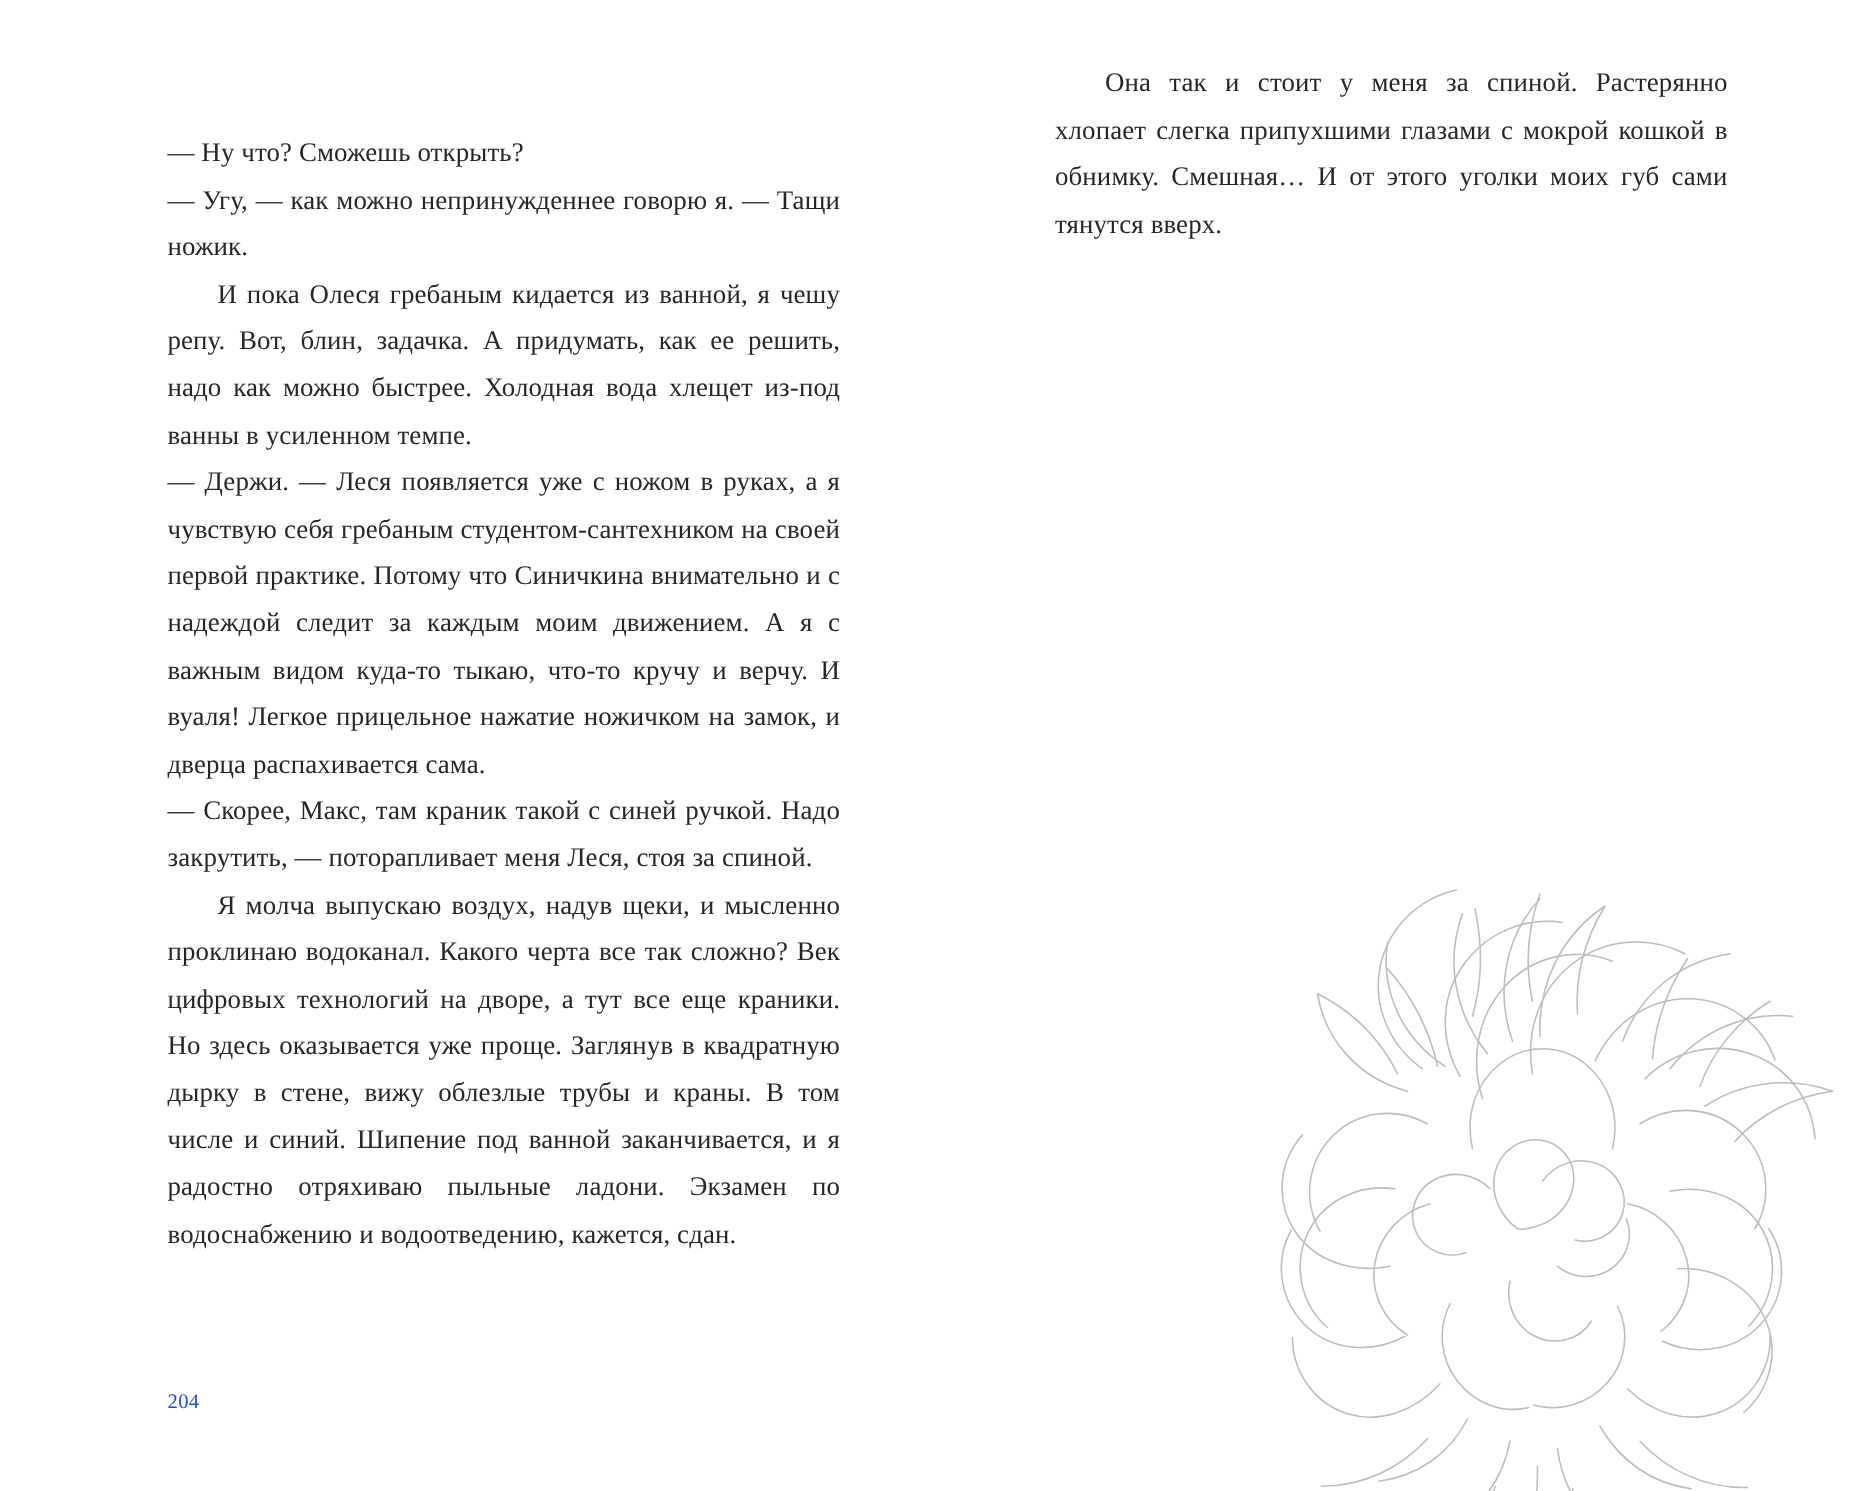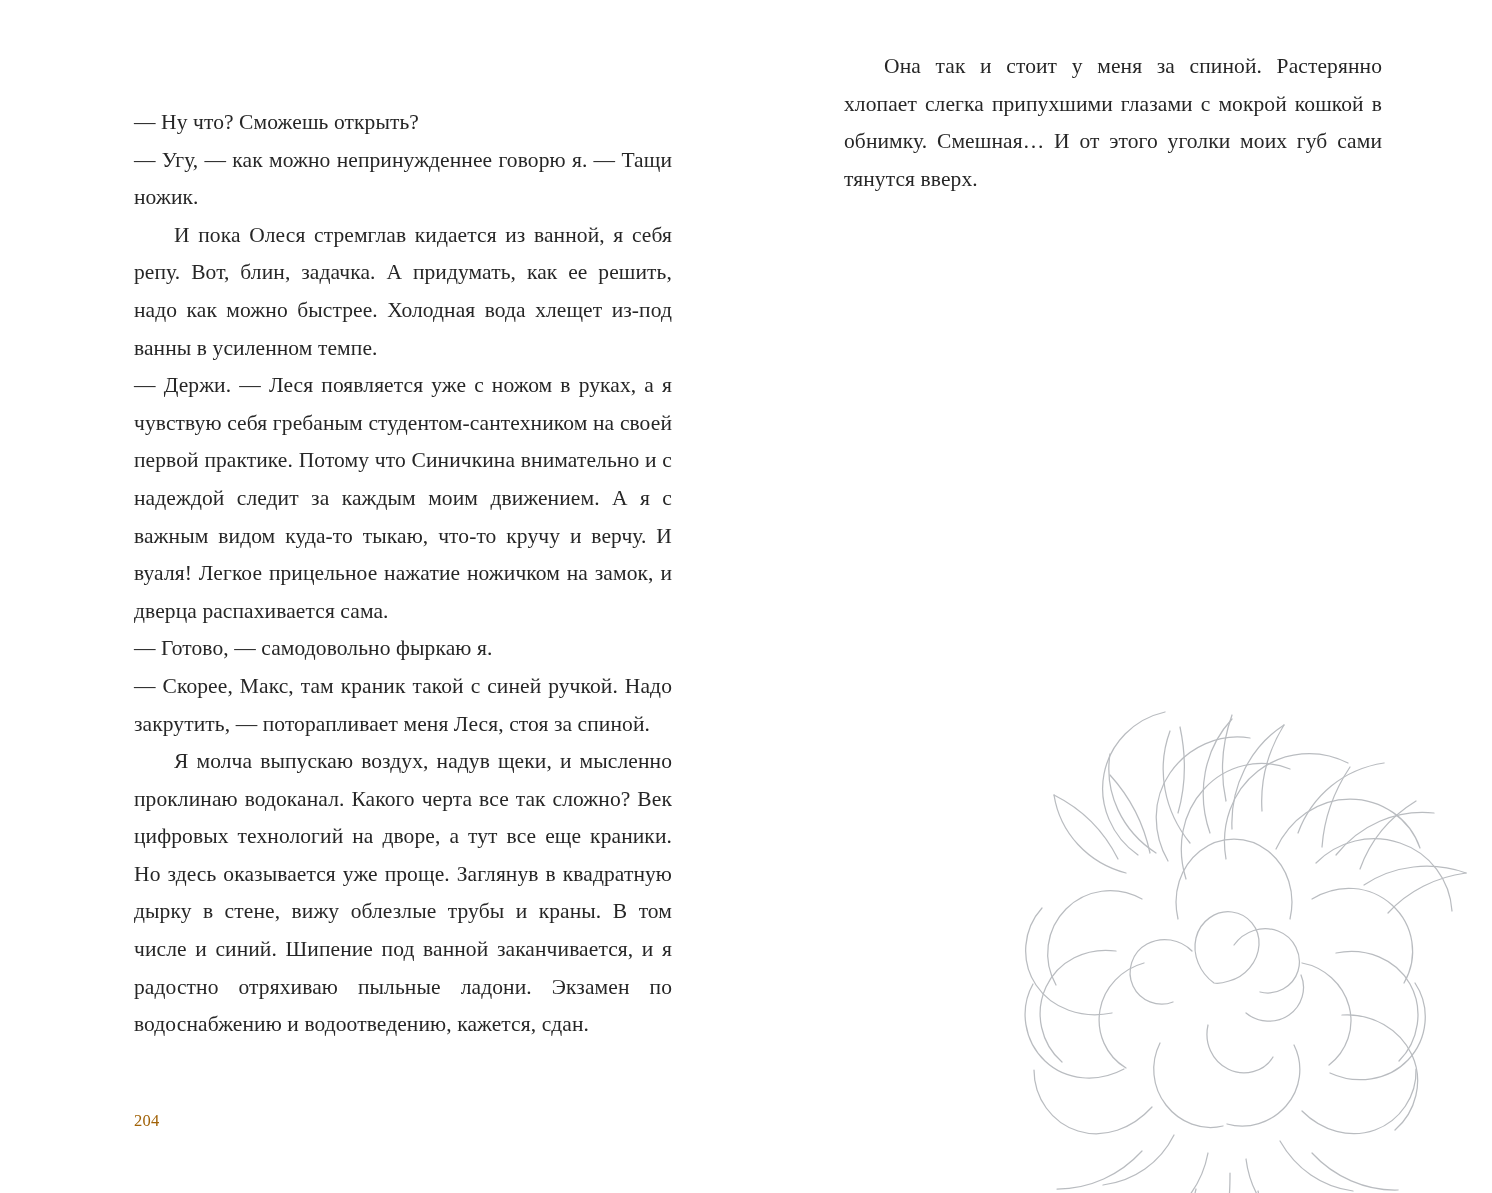--- a/index.html
+++ b/index.html
@@ -46,21 +46,21 @@
     color: #262626;
   }
   .body-text p.noindent {
     text-indent: 0;
   }
   .folio {
     position: absolute;
     left: 110px;
     bottom: 62px;
     font-size: 16.5px;
-    color: #a16207;
+    color: #1d4ed8;
     font-family: "Liberation Serif", serif;
     letter-spacing: 0.3px;
   }
   .ornament {
     position: absolute;
     right: -14px;
     bottom: -10px;
     width: 560px;
     height: 520px;
     pointer-events: none;
@@ -81,23 +81,22 @@
 </style>
 </head>
 <body>
 
 <div class="spread">
 
   <div class="page page-left">
     <div class="body-text">
       <p class="noindent">— Ну что? Сможешь открыть?</p>
       <p class="noindent">— Угу, — как можно непринужденнее говорю я. — Тащи ножик.</p>
-      <p>И пока Олеся стремглав кидается из ванной, я себя репу. Вот, блин, задачка. А придумать, как ее решить, надо как можно быстрее. Холодная вода хлещет из-под ванны в усиленном темпе.</p>
+      <p>И пока Олеся гребаным кидается из ванной, я чешу репу. Вот, блин, задачка. А придумать, как ее решить, надо как можно быстрее. Холодная вода хлещет из-под ванны в усиленном темпе.</p>
       <p class="noindent">— Держи. — Леся появляется уже с ножом в руках, а я чувствую себя гребаным студентом-сантехником на своей первой практике. Потому что Синичкина внимательно и с надеждой следит за каждым моим движением. А я с важным видом куда-то тыкаю, что-то кручу и верчу. И вуаля! Легкое прицельное нажатие ножичком на замок, и дверца распахивается сама.</p>
-      <p class="noindent">— Готово, — самодовольно фыркаю я.</p>
       <p class="noindent">— Скорее, Макс, там краник такой с синей ручкой. Надо закрутить, — поторапливает меня Леся, стоя за спиной.</p>
       <p>Я молча выпускаю воздух, надув щеки, и мысленно проклинаю водоканал. Какого черта все так сложно? Век цифровых технологий на дворе, а тут все еще краники. Но здесь оказывается уже проще. Заглянув в квадратную дырку в стене, вижу облезлые трубы и краны. В том числе и синий. Шипение под ванной заканчивается, и я радостно отряхиваю пыльные ладони. Экзамен по водоснабжению и водоотведению, кажется, сдан.</p>
     </div>
     <div class="folio">204</div>
   </div>
 
   <div class="page page-right">
     <div class="body-text">
       <p>Она так и стоит у меня за спиной. Растерянно хлопает слегка припухшими глазами с мокрой кошкой в обнимку. Смешная… И от этого уголки моих губ сами тянутся вверх.</p>
     </div>

